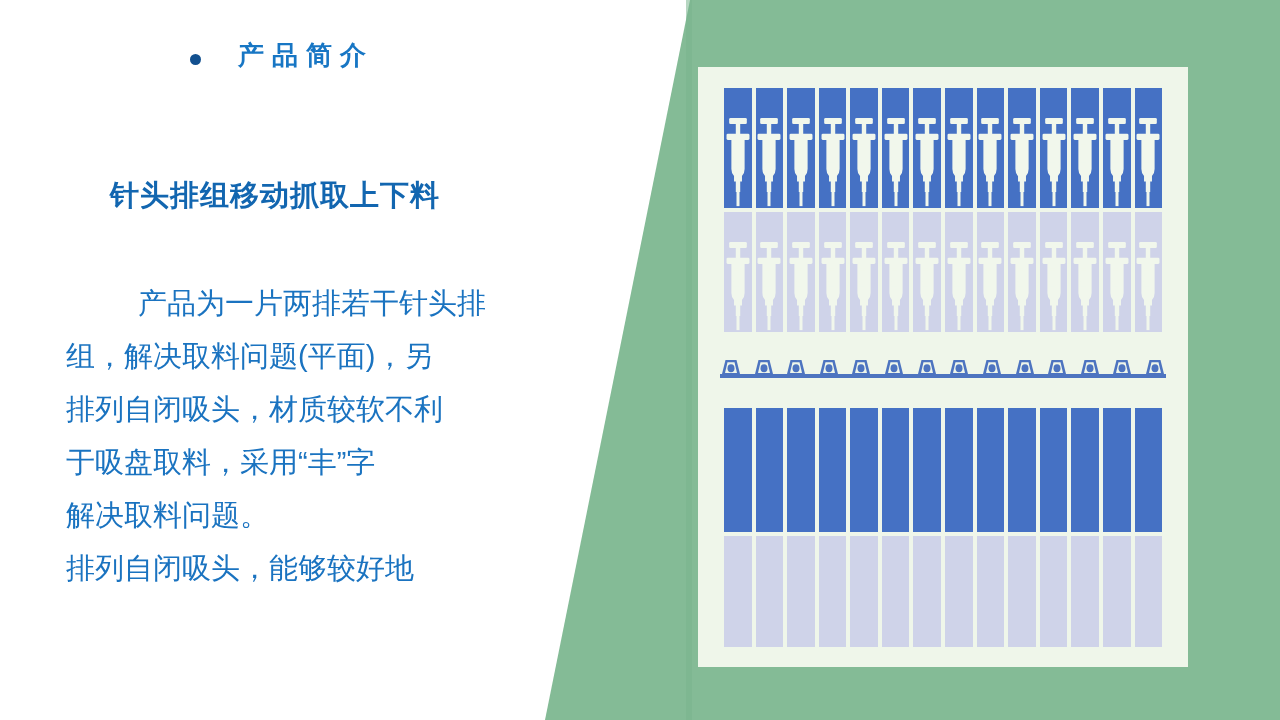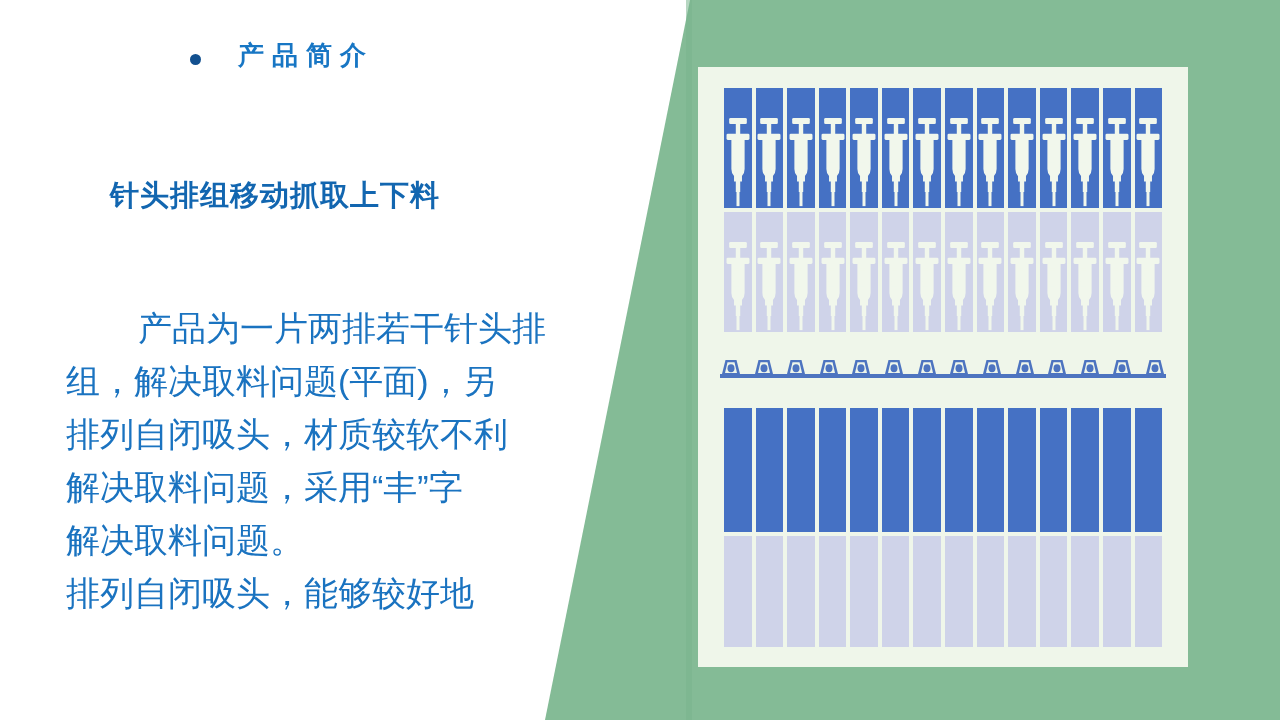--- a/index.html
+++ b/index.html
@@ -40,22 +40,22 @@
     white-space:nowrap;
   }
 
   
   .subhead{
     position:absolute;left:110px;top:176px;z-index:5;
     color:#1266b0;font-size:29px;font-weight:bold;letter-spacing:1px;
     white-space:nowrap;
   }
   .body-copy{
-    position:absolute;left:66px;top:302px;width:520px;z-index:5;
-    color:#1a73c0;font-size:34px;line-height:53px;letter-spacing:0px;
+    position:absolute;left:66px;top:277px;width:520px;z-index:5;
+    color:#1a73c0;font-size:29px;line-height:53px;letter-spacing:0px;
   }
   .body-copy p{margin:0;}
   .body-copy .indent{padding-left:72px;}
 
   
   .panel{
     position:absolute;left:698px;top:67px;width:490px;height:600px;
     background:#eff6ea;z-index:4;
   }
 
@@ -83,21 +83,21 @@
 
   <div class="header-bullet"></div>
   <div class="header-title">产品简介</div>
 
   <div class="subhead">针头排组移动抓取上下料</div>
 
   <div class="body-copy">
     <p class="indent">产品为一片两排若干针头排</p>
     <p>组，解决取料问题(平面)，另</p>
     <p>排列自闭吸头，材质较软不利</p>
-    <p>解决取料问题，采用“丰”字</p>
+    <p>于吸盘取料，采用“丰”字</p>
     <p>解决取料问题。</p>
     <p>排列自闭吸头，能够较好地</p>
   </div>
 
   <div class="panel">
 
     <div class="bar-row" id="top-blue" style="left:26px;top:21px;width:438px;height:120px;">
         <div class="bar blue" style="background: rgb(69, 113, 196);">
           <div class="syringe" style="top: 28px;"><svg viewBox="0 0 34 104" width="30" height="92">
               <g fill="#f1f7ec">

